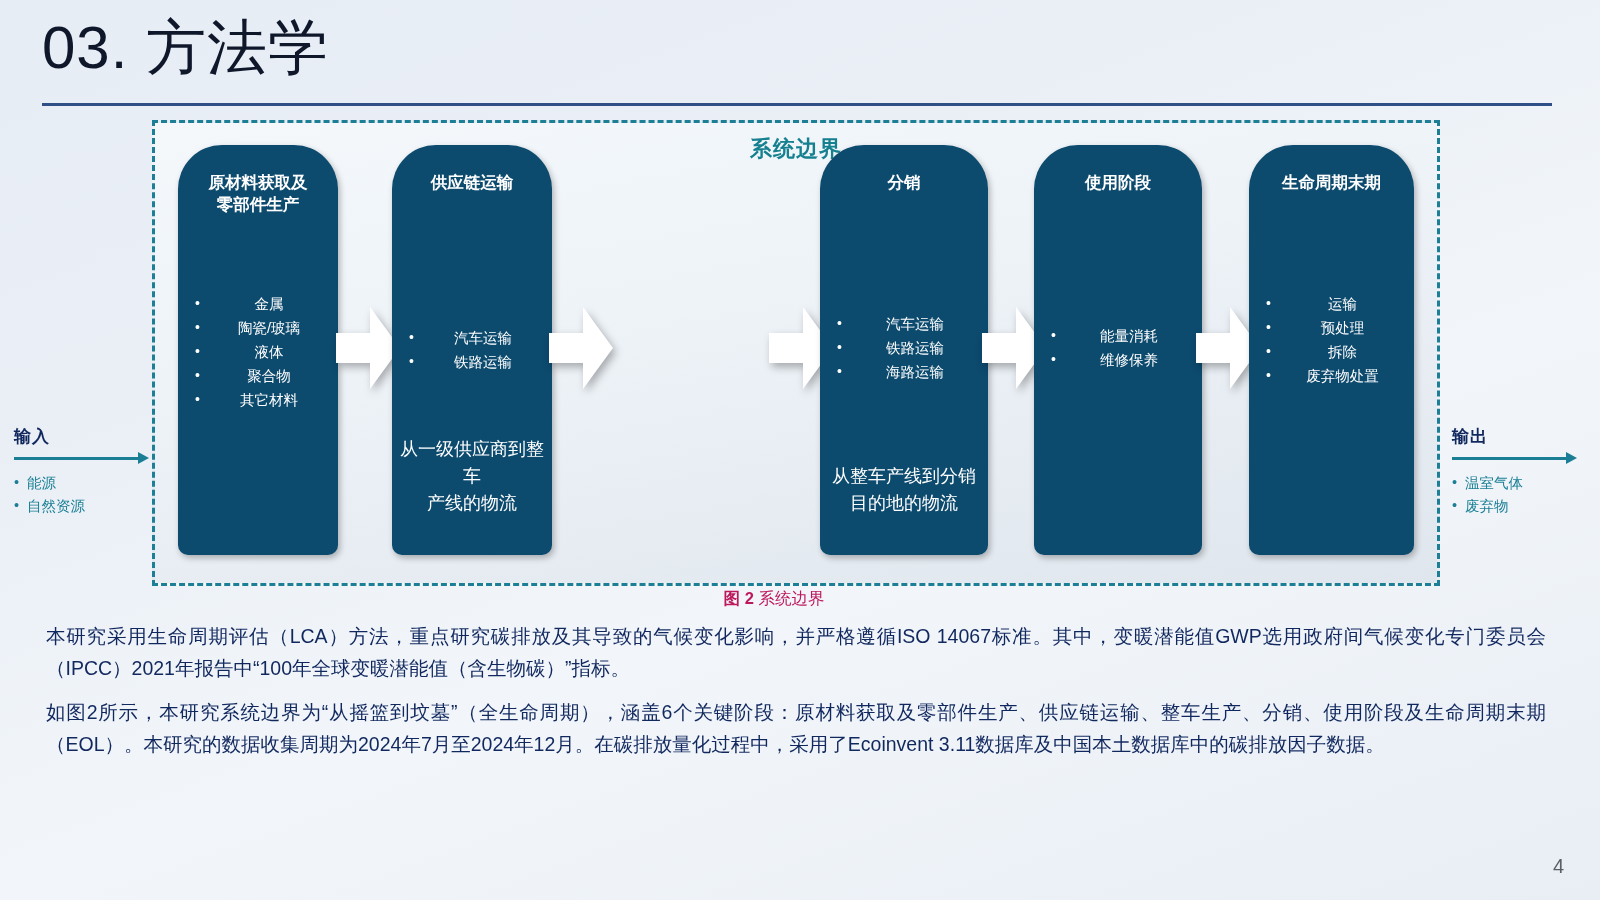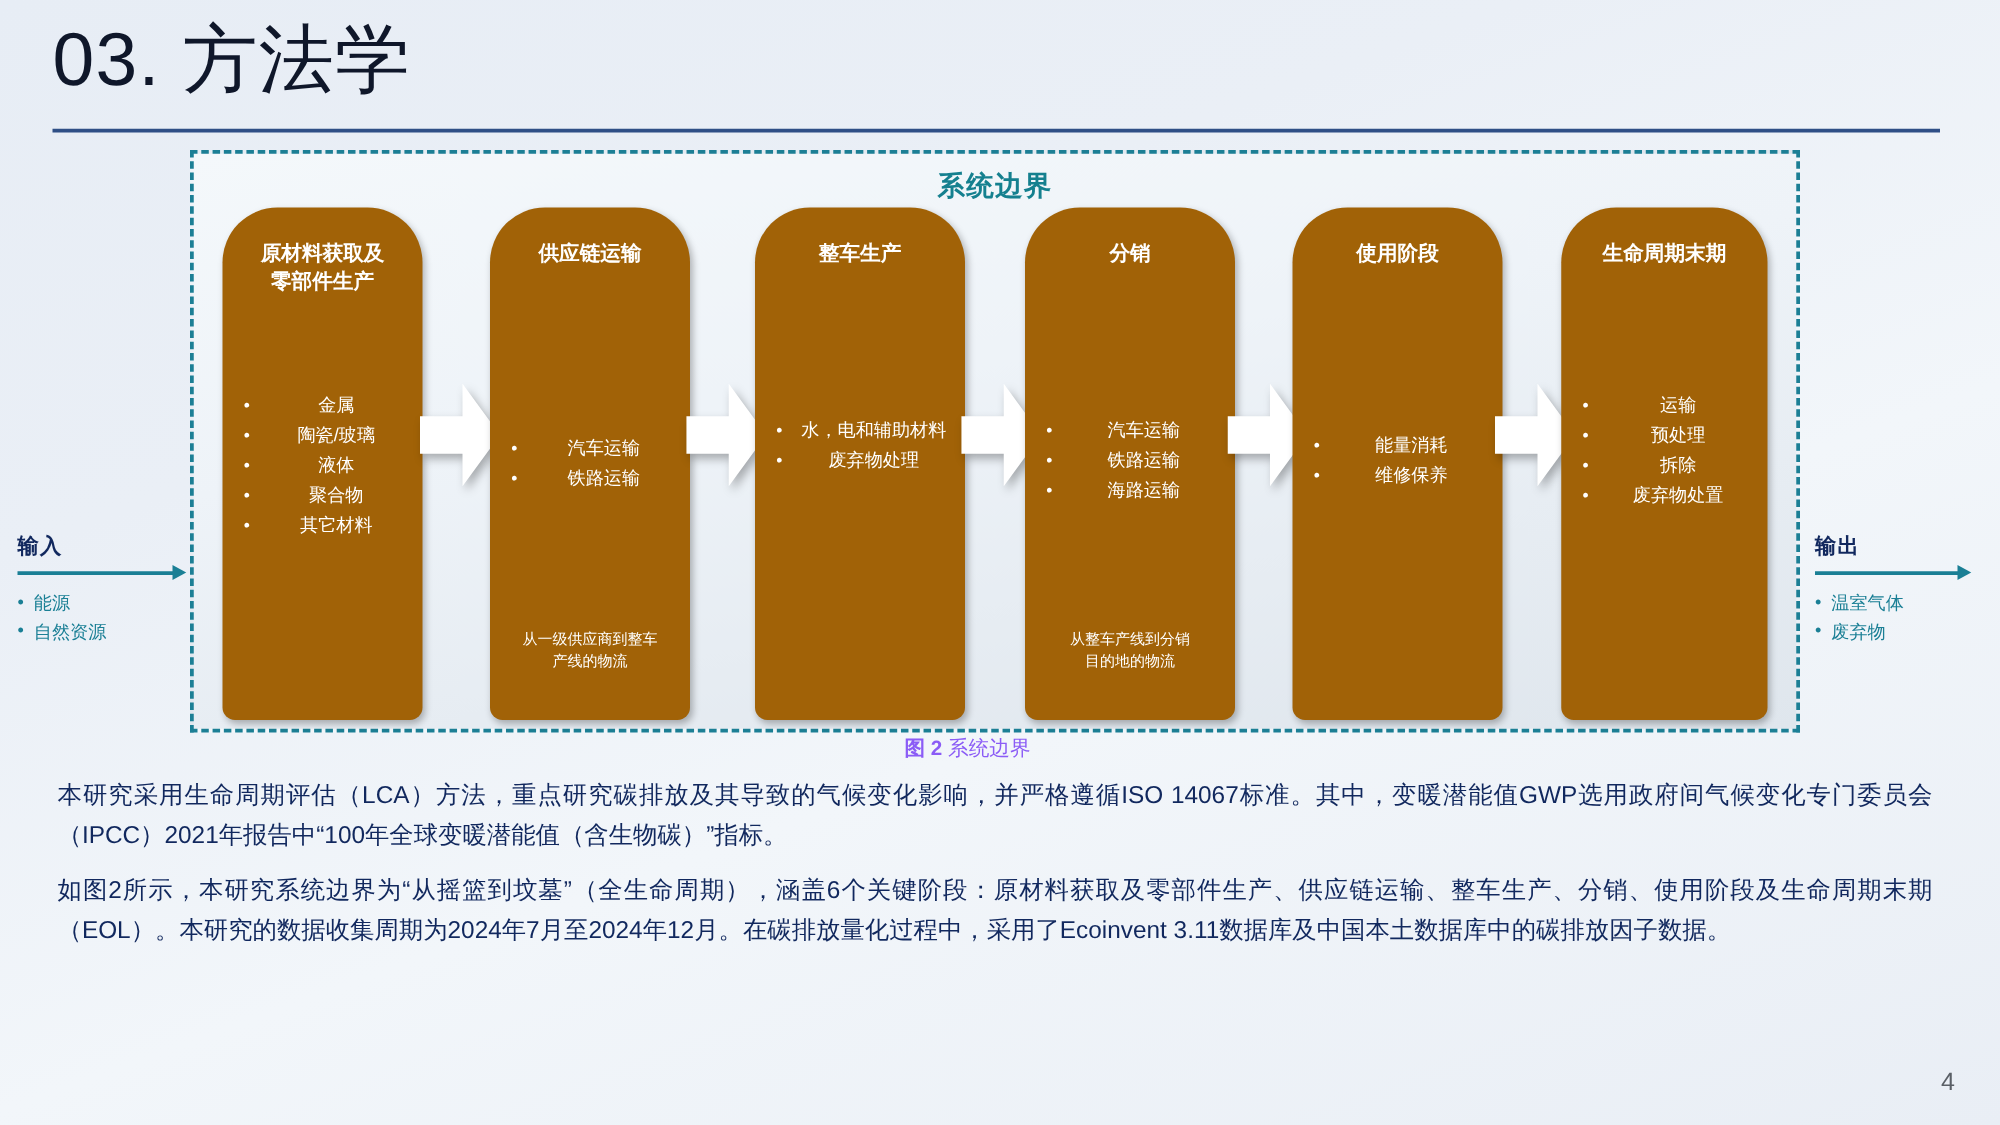--- a/index.html
+++ b/index.html
@@ -29,43 +29,43 @@
     border:3px dashed #1c7f95;
     background:linear-gradient(170deg,#f4f8fb 0%,#eef3f8 40%,#dfe6ed 100%);
   }
   #boundary-title {
     position:absolute; left:152px; top:22px; width:1288px;
     text-align:center; font-size:22px; font-weight:bold; color:#15808f;
     letter-spacing:1px;
   }
 
   .stage {
-    position:absolute; top:54px; width:160px; height:410px;
-    background:#a16207;
+    position:absolute; top:33px; width:160px; height:410px;
+    background:#0c4a6e;
     border-radius:44px 44px 10px 10px;
     box-shadow:2px 3px 6px rgba(0,0,0,.28);
     color:#fff;
   }
   .stage.wide { width:168px; }
   .stage-title {
     position:absolute; left:0; right:0; top:26px;
     text-align:center; font-size:16.5px; font-weight:bold;
     line-height:1.35; padding:0 8px;
   }
   .stage-list {
     position:absolute; left:17px; right:8px;
     font-size:14.5px; line-height:1.65; list-style:none;text-align:center;
   }
   .stage-list li { position:relative; padding-left:13px; white-space:nowrap; }
   .stage-list li::before {
     content:"•"; position:absolute; left:0; top:-1px; font-size:14px;
   }
   .stage-note {
     position:absolute; left:8px; right:8px; bottom:38px;
-    text-align:center; font-size:12px; line-height:1.5;
+    text-align:center; font-size:18px; line-height:1.5;
   }
 
   
   .arrow {
     position:absolute; top:193px; width:64px; height:86px;
     filter:drop-shadow(3px 4px 4px rgba(0,0,0,.30));
   }
   .arrow svg { display:block; width:100%; height:100%; }
 
   
@@ -84,21 +84,21 @@
   #input-block  { left:14px;  top:313px; }
   #output-block { left:1452px; top:313px; }
   #input-block .io-arrow .shaft  { width:126px; }
   #input-block .io-arrow .head   { left:124px; border-left:11px solid #1a7f95; }
   #output-block .io-arrow .shaft { width:116px; }
   #output-block .io-arrow .head  { left:114px; border-left:11px solid #1a7f95; }
 
   
   #figure-caption {
     position:absolute; left:0; top:588px; width:1548px; text-align:center;
-    font-size:16.5px; color:#8b5cf6;
+    font-size:16.5px; color:#be185d;
   }
   #figure-caption .cap-num { font-weight:bold; }
 
   
   #body-text {
     position:absolute; left:46px; top:621px; width:1500px;
     color:#11285e; font-size:19.5px; line-height:1.62;
   }
   #body-text p { margin-bottom:13px; text-align:justify; }
 
@@ -146,27 +146,20 @@
     <div class="stage-note" style="white-space:pre-line;">从一级供应商到整车
 产线的物流</div>
   </div>
 
   <div class="arrow" style="left:549px;">
     <svg viewBox="0 0 64 86" preserveAspectRatio="none">
         <polygon points="0,28 34,28 34,2 64,43 34,84 34,58 0,58" fill="#ffffff"></polygon>
       </svg>
   </div>
 
-  <div class="stage wide" style="left:604px;">
-    <div class="stage-title" style="white-space:pre-line;">整车生产</div>
-    <ul class="stage-list" style="top:168px;">
-      <li>水，电和辅助材料</li>
-      <li>废弃物处理</li>
-    </ul>
-  </div>
 
   <div class="arrow" style="left:769px;">
     <svg viewBox="0 0 64 86" preserveAspectRatio="none">
         <polygon points="0,28 34,28 34,2 64,43 34,84 34,58 0,58" fill="#ffffff"></polygon>
       </svg>
   </div>
 
   <div class="stage wide" style="left:820px;">
     <div class="stage-title" style="white-space:pre-line;">分销</div>
     <ul class="stage-list" style="top:168px;">

